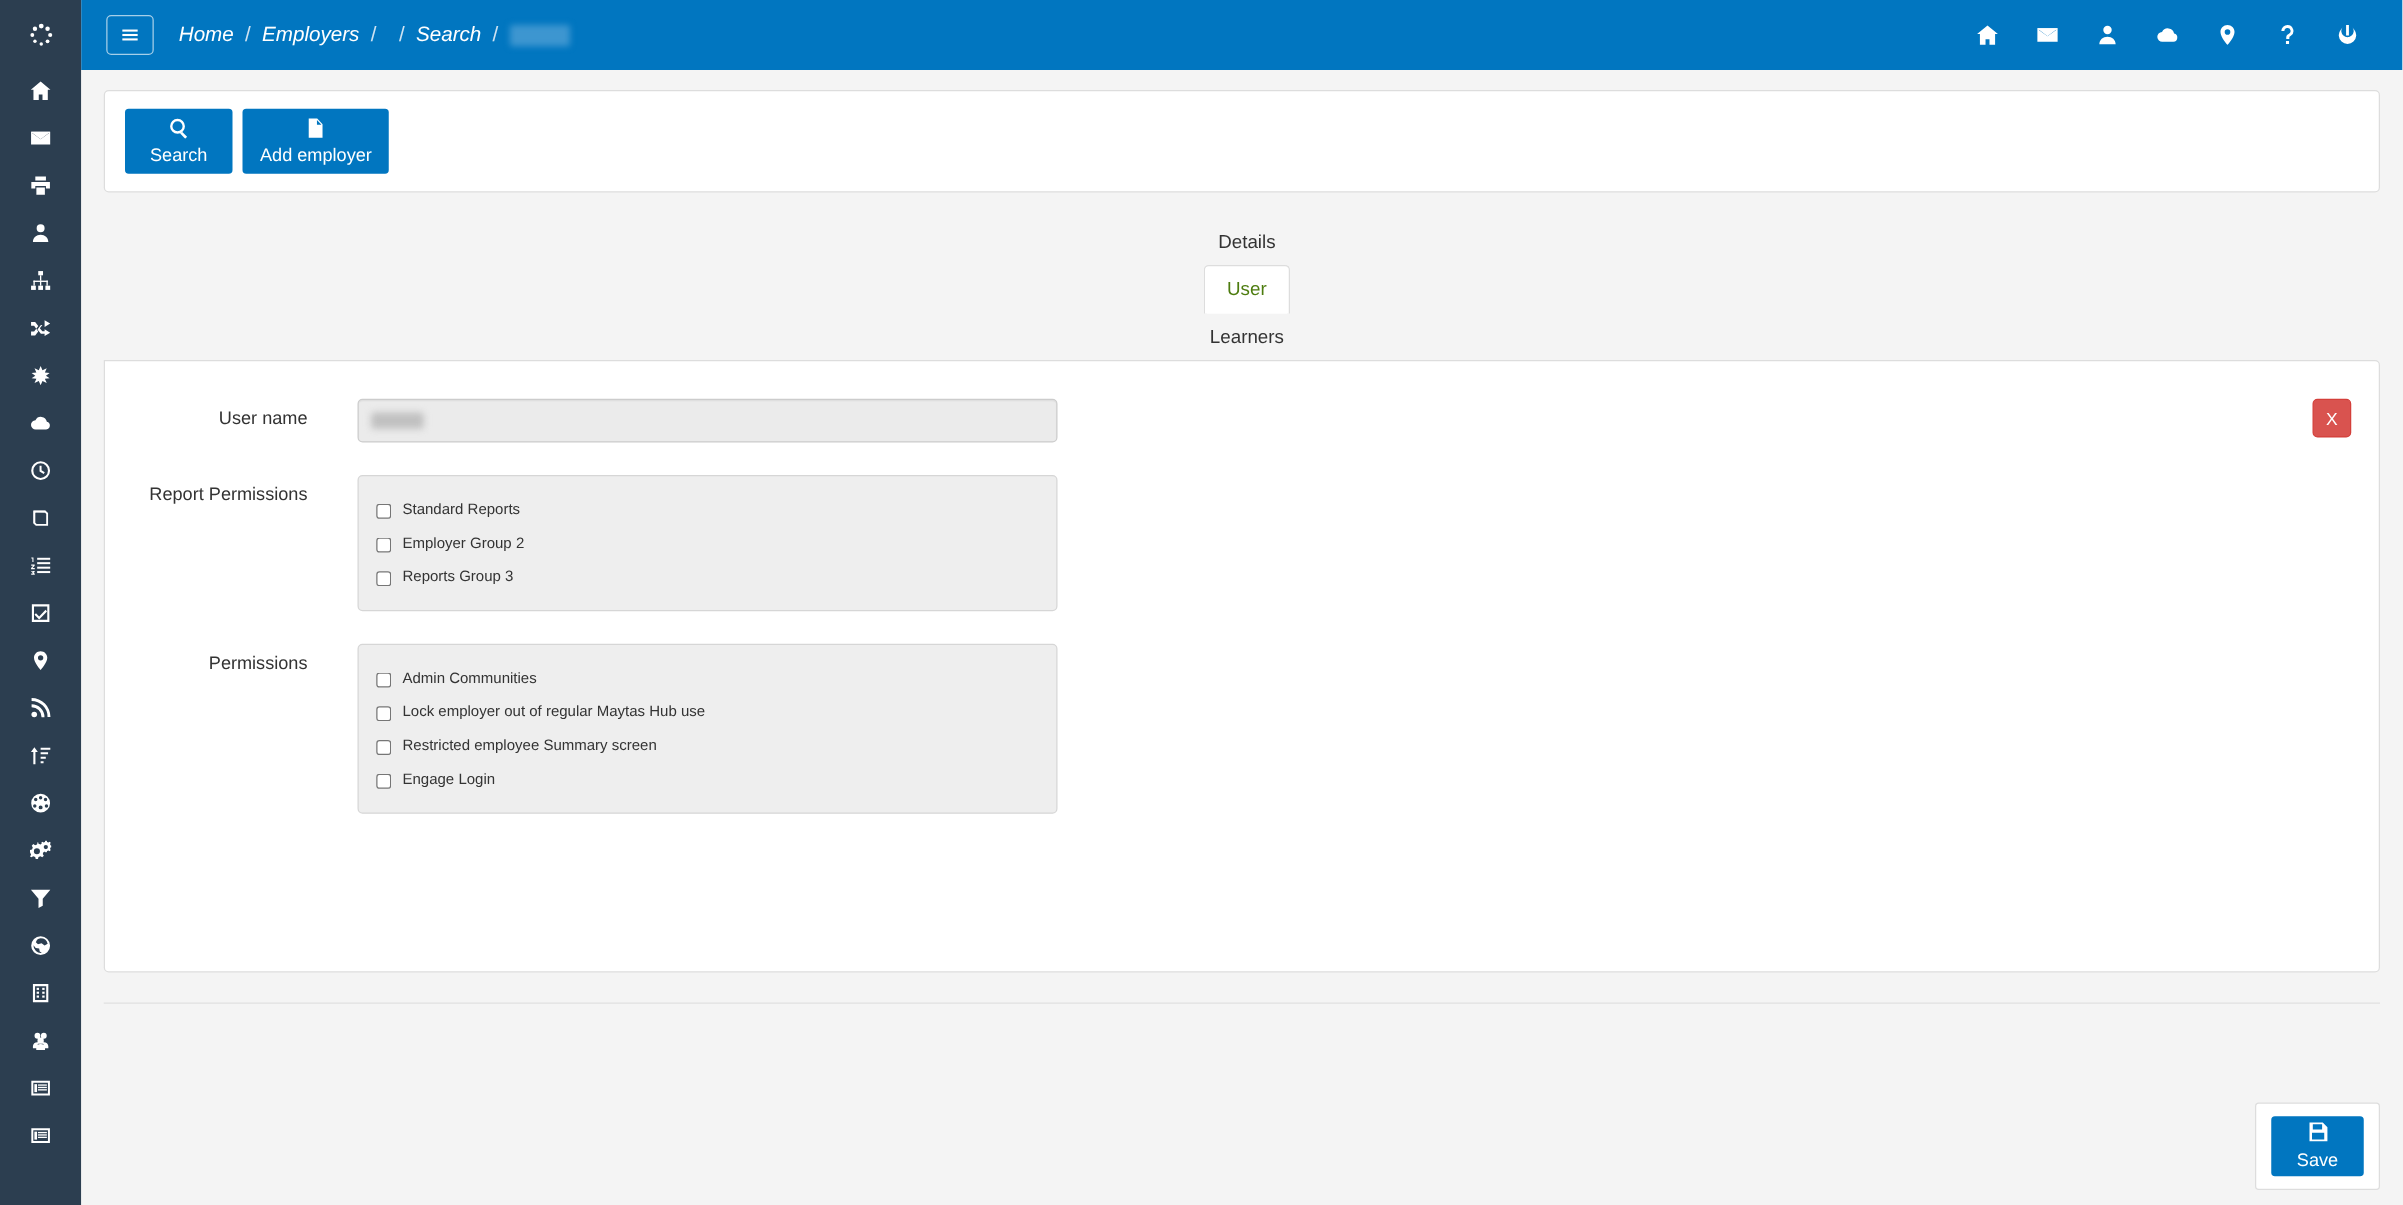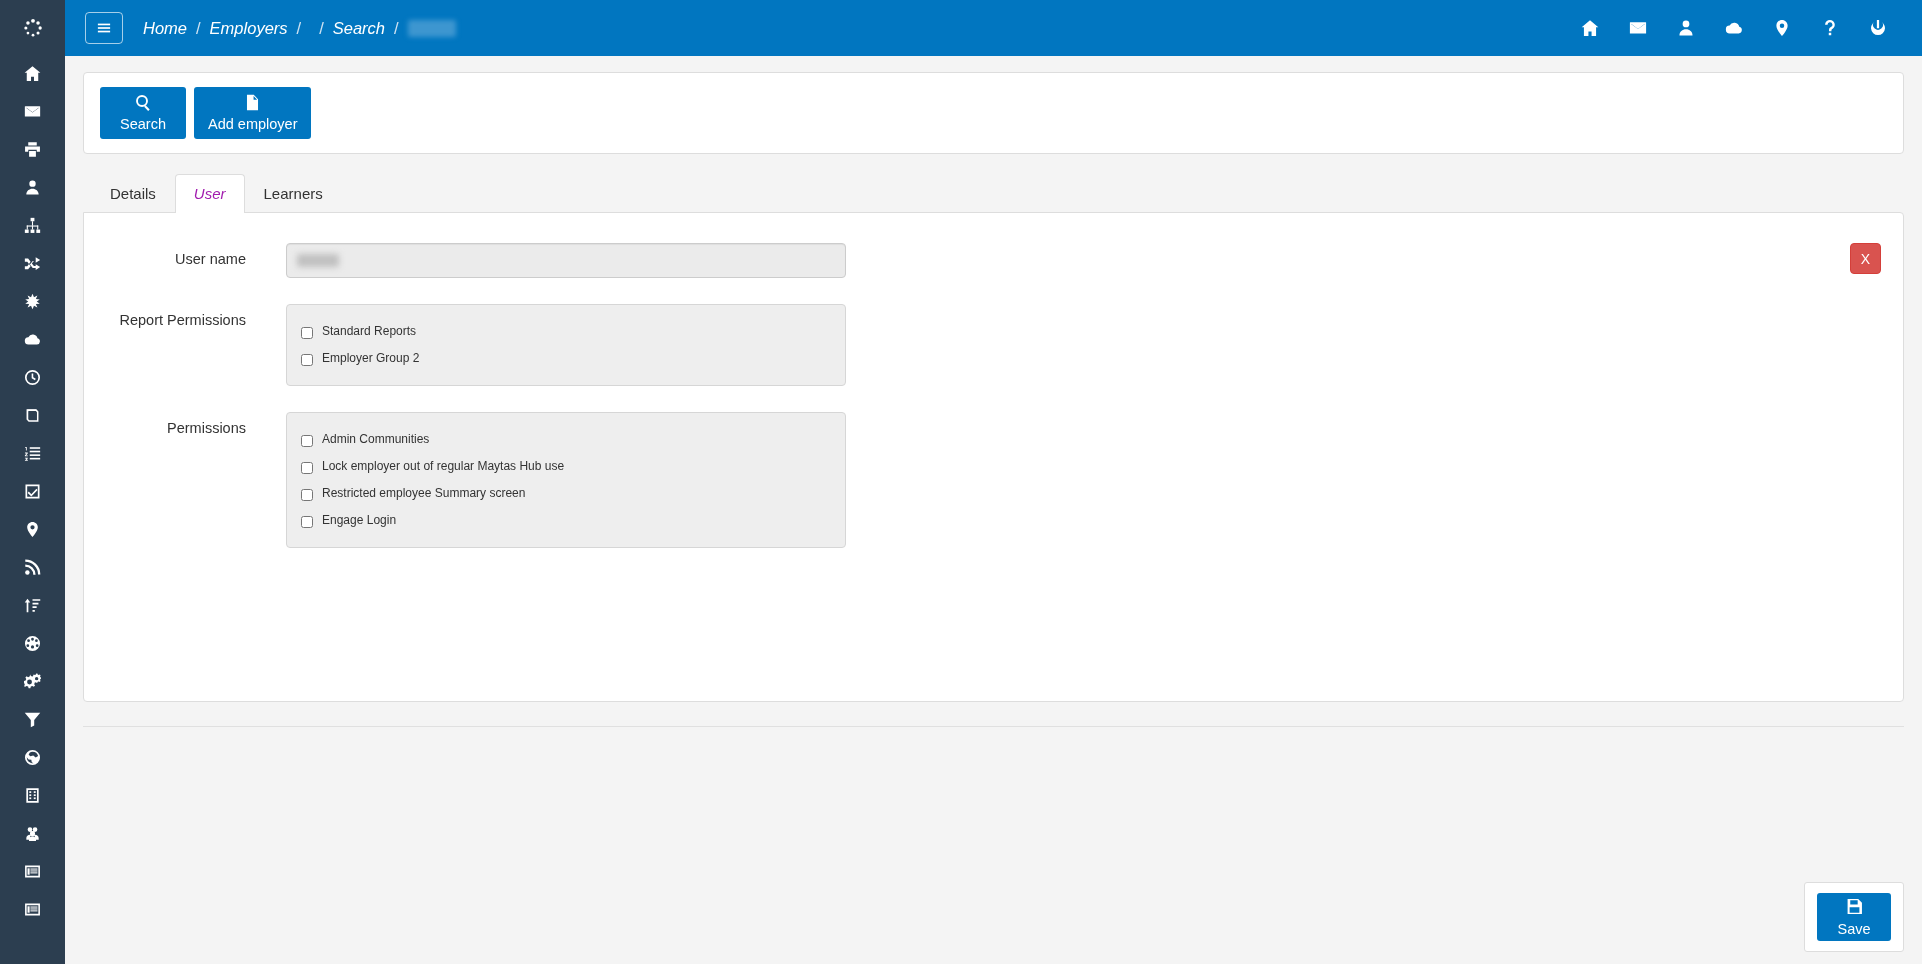--- a/index.html
+++ b/index.html
@@ -110,38 +110,37 @@
     font-size: 14.5px;
   }
   .tool-btn svg { width: 17px; height: 17px; fill: #ffffff; }
   .tool-btn .lbl { line-height: 1; }
 
   
   #tabs {
     margin-top: 20px;
     display: flex; align-items: center;
     padding-left: 8px;
-    position: relative; z-index: 2;
+    position: relative; z-index: 2; flex-direction: column;
   }
   .tab {
     padding: 10px 18px 11px 18px;
     font-size: 15px;
     color: #333;
     cursor: pointer;
     border: 1px solid transparent;
     border-bottom: none;
     border-radius: 4px 4px 0 0;
     background: transparent;
     margin-bottom: -1px;
   }
   .tab.active {
     background: #ffffff;
     border-color: #ddd;
-    color: #a21caf;
-    font-style: italic;
+    color: #4d7c0f;
   }
 
   
   #panel {
     background: #ffffff;
     border: 1px solid #ddd;
     border-radius: 0 4px 4px 4px;
     min-height: 490px;
     padding: 30px 22px 36px 22px;
     position: relative;
@@ -528,20 +527,24 @@
         <div class="form-field">
           <div class="check-group" id="report-permissions-group">
               <label class="check-item">
                 <input type="checkbox" style="">
                 <span class="ctext">Standard Reports</span>
               </label>
               <label class="check-item">
                 <input type="checkbox" style="">
                 <span class="ctext">Employer Group 2</span>
               </label>
+              <label class="check-item">
+                <input type="checkbox" style="">
+                <span class="ctext">Reports Group 3</span>
+              </label>
             </div>
         </div>
       </div>
 
       <div class="form-row">
         <div class="form-label">Permissions</div>
         <div class="form-field">
           <div class="check-group" id="permissions-group">
               <label class="check-item">
                 <input type="checkbox" style="">

